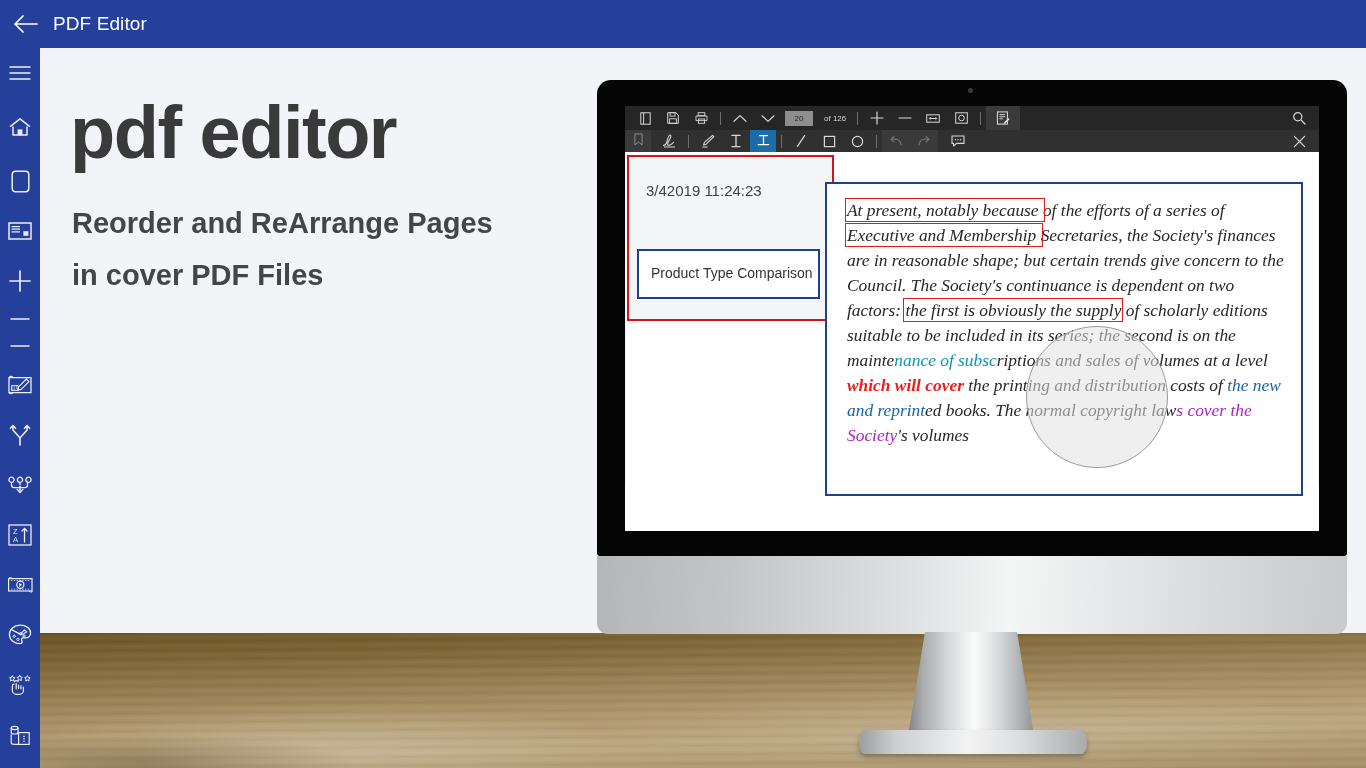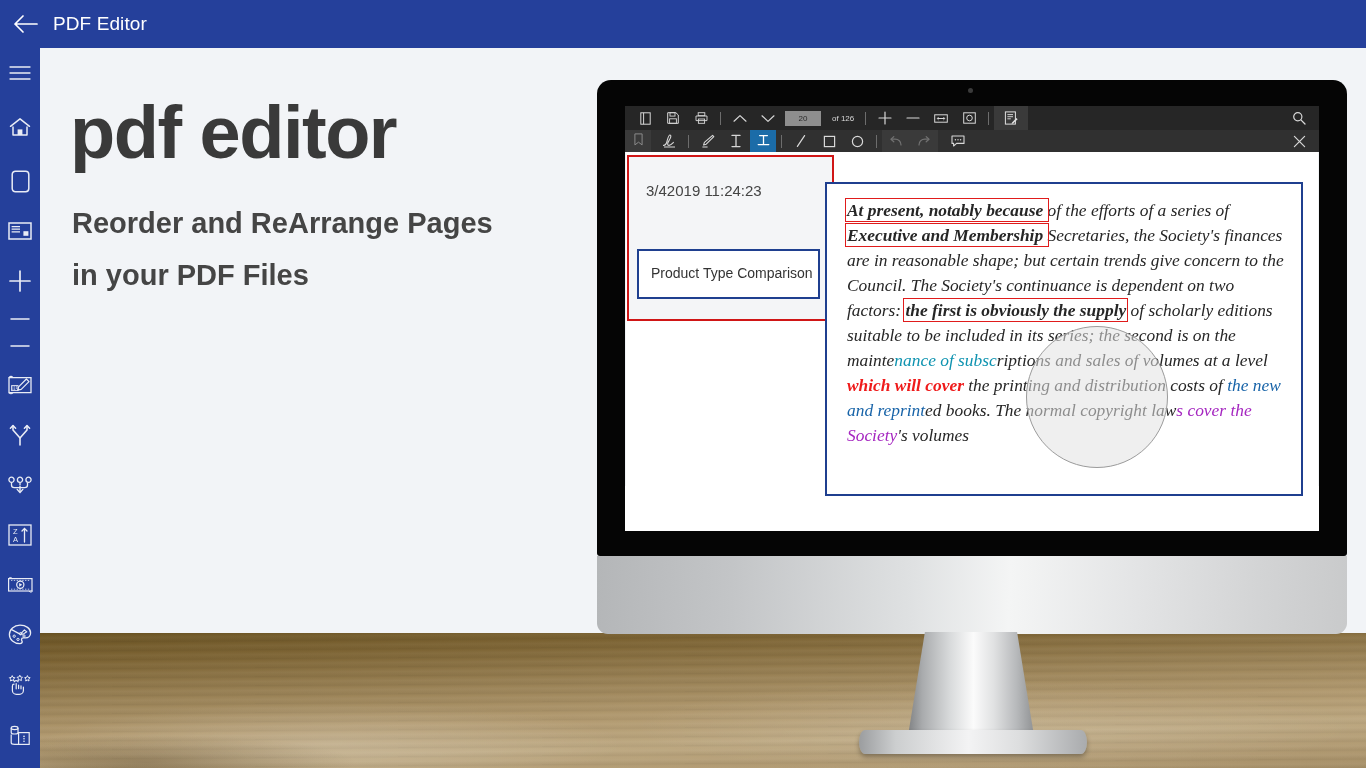--- a/index.html
+++ b/index.html
@@ -99,21 +99,21 @@
     background: #262626; display: flex; align-items: center; padding-left: 6px;
   }
   #tb2 {
     position: absolute; left: 0; top: 24px; width: 694px; height: 22px;
     background: #303030; display: flex; align-items: center;
   }
   .tb-btn { width: 28px; height: 22px; display:flex; align-items:center; justify-content:center; }
   .tb-btn svg { display:block; }
   .tb-sep { width: 1px; height: 13px; background: #6d6d6d; margin: 0 5px; }
   .pagebox {
-    width: 36px; height: 15px; background: #8e8e8e; color: #2b2b2b;
+    width: 28px; height: 15px; background: #8e8e8e; color: #2b2b2b;
     font-size: 8px; display: flex; align-items: center; justify-content: center;
     margin: 0 3px; font-family: "Liberation Sans", sans-serif;
   }
   .pagetot { color: #d8d8d8; font-size: 8px; margin-left: 8px; margin-right: 6px; }
   .tb-active { background: #1b6ca8; }
   .tb-dim { opacity: .42; }
   .tb-group-dark { background: #3a3a3a; height: 22px; display:flex; align-items:center; }
   .tb-btn-first { background: #3a3a3a; }
   #tb1-right { margin-left: auto; display:flex; align-items:center; padding-right: 6px; }
   #tb2-right { margin-left: auto; display:flex; align-items:center; padding-right: 6px; }
@@ -144,21 +144,21 @@
   }
   #bluebox-main {
     position: absolute; left: 199px; top: 30px; width: 478px; height: 314px;
     border: 2px solid #1f3f8f; background: #ffffff;
   }
   #para {
     position: absolute; left: 20px; top: 14px; width: 440px;
     font-family: "Liberation Serif", serif;
     font-style: italic; font-size: 17.4px; line-height: 25px; color: #262626;
   }
-  #para .rb { outline: 1.6px solid #e01b1b; outline-offset: 1px; font-weight: bold; }
+  #para .rb { outline: 1.6px solid #e01b1b; outline-offset: 1px; }
   #para .c-teal   { color: #0e93b0; }
   #para .c-red    { color: #ef1b1b; font-weight: bold; }
   #para .c-blue   { color: #1763a8; }
   #para .c-purple { color: #a526c0; }
 
   #lens {
     position: absolute; left: 400px; top: 174px; width: 142px; height: 142px;
     border-radius: 50%; border: 1.5px solid #9b9b9b;
     background: rgba(225,225,225,.55);
     z-index: 6; pointer-events: none;
@@ -342,21 +342,21 @@
         </svg>
       </span>
     </div>
 
   </div>
 
   <div id="content-panel">
     <h1 id="headline">pdf editor</h1>
     <div id="subhead">
       <div>Reorder and ReArrange Pages</div>
-      <div>in your PDF Files</div>
+      <div>in cover PDF Files</div>
     </div>
   </div>
 
   <div id="desk"></div>
 
   <div id="monitor">
     <div id="bezel">
       <div id="camera"></div>
 
       <div id="screen">

